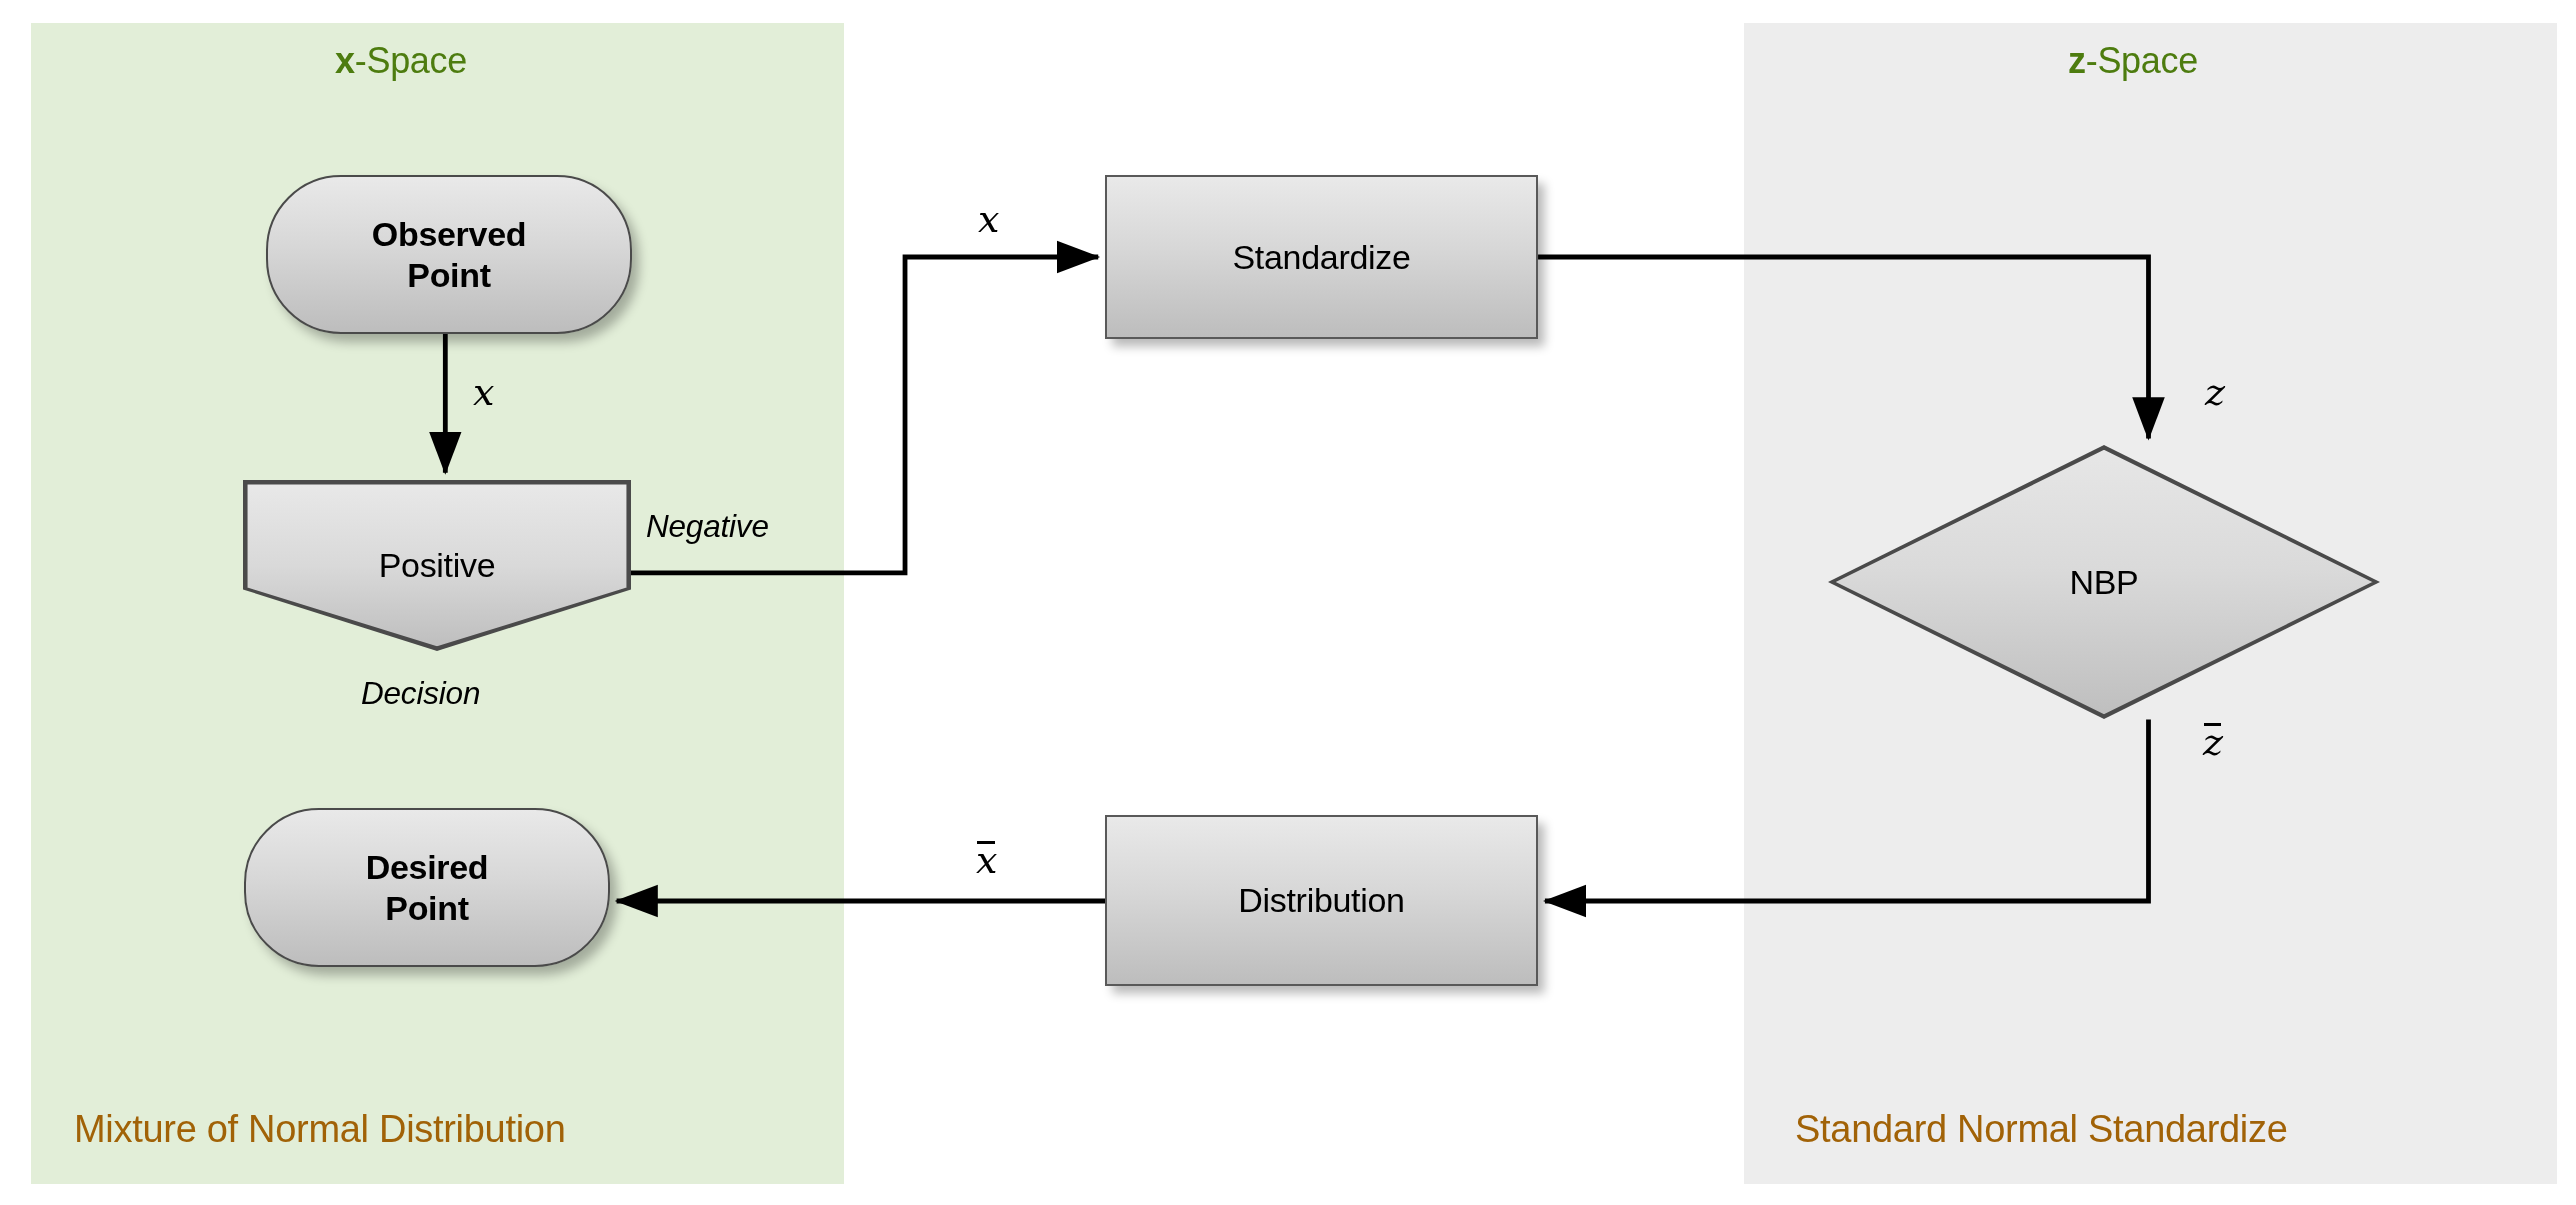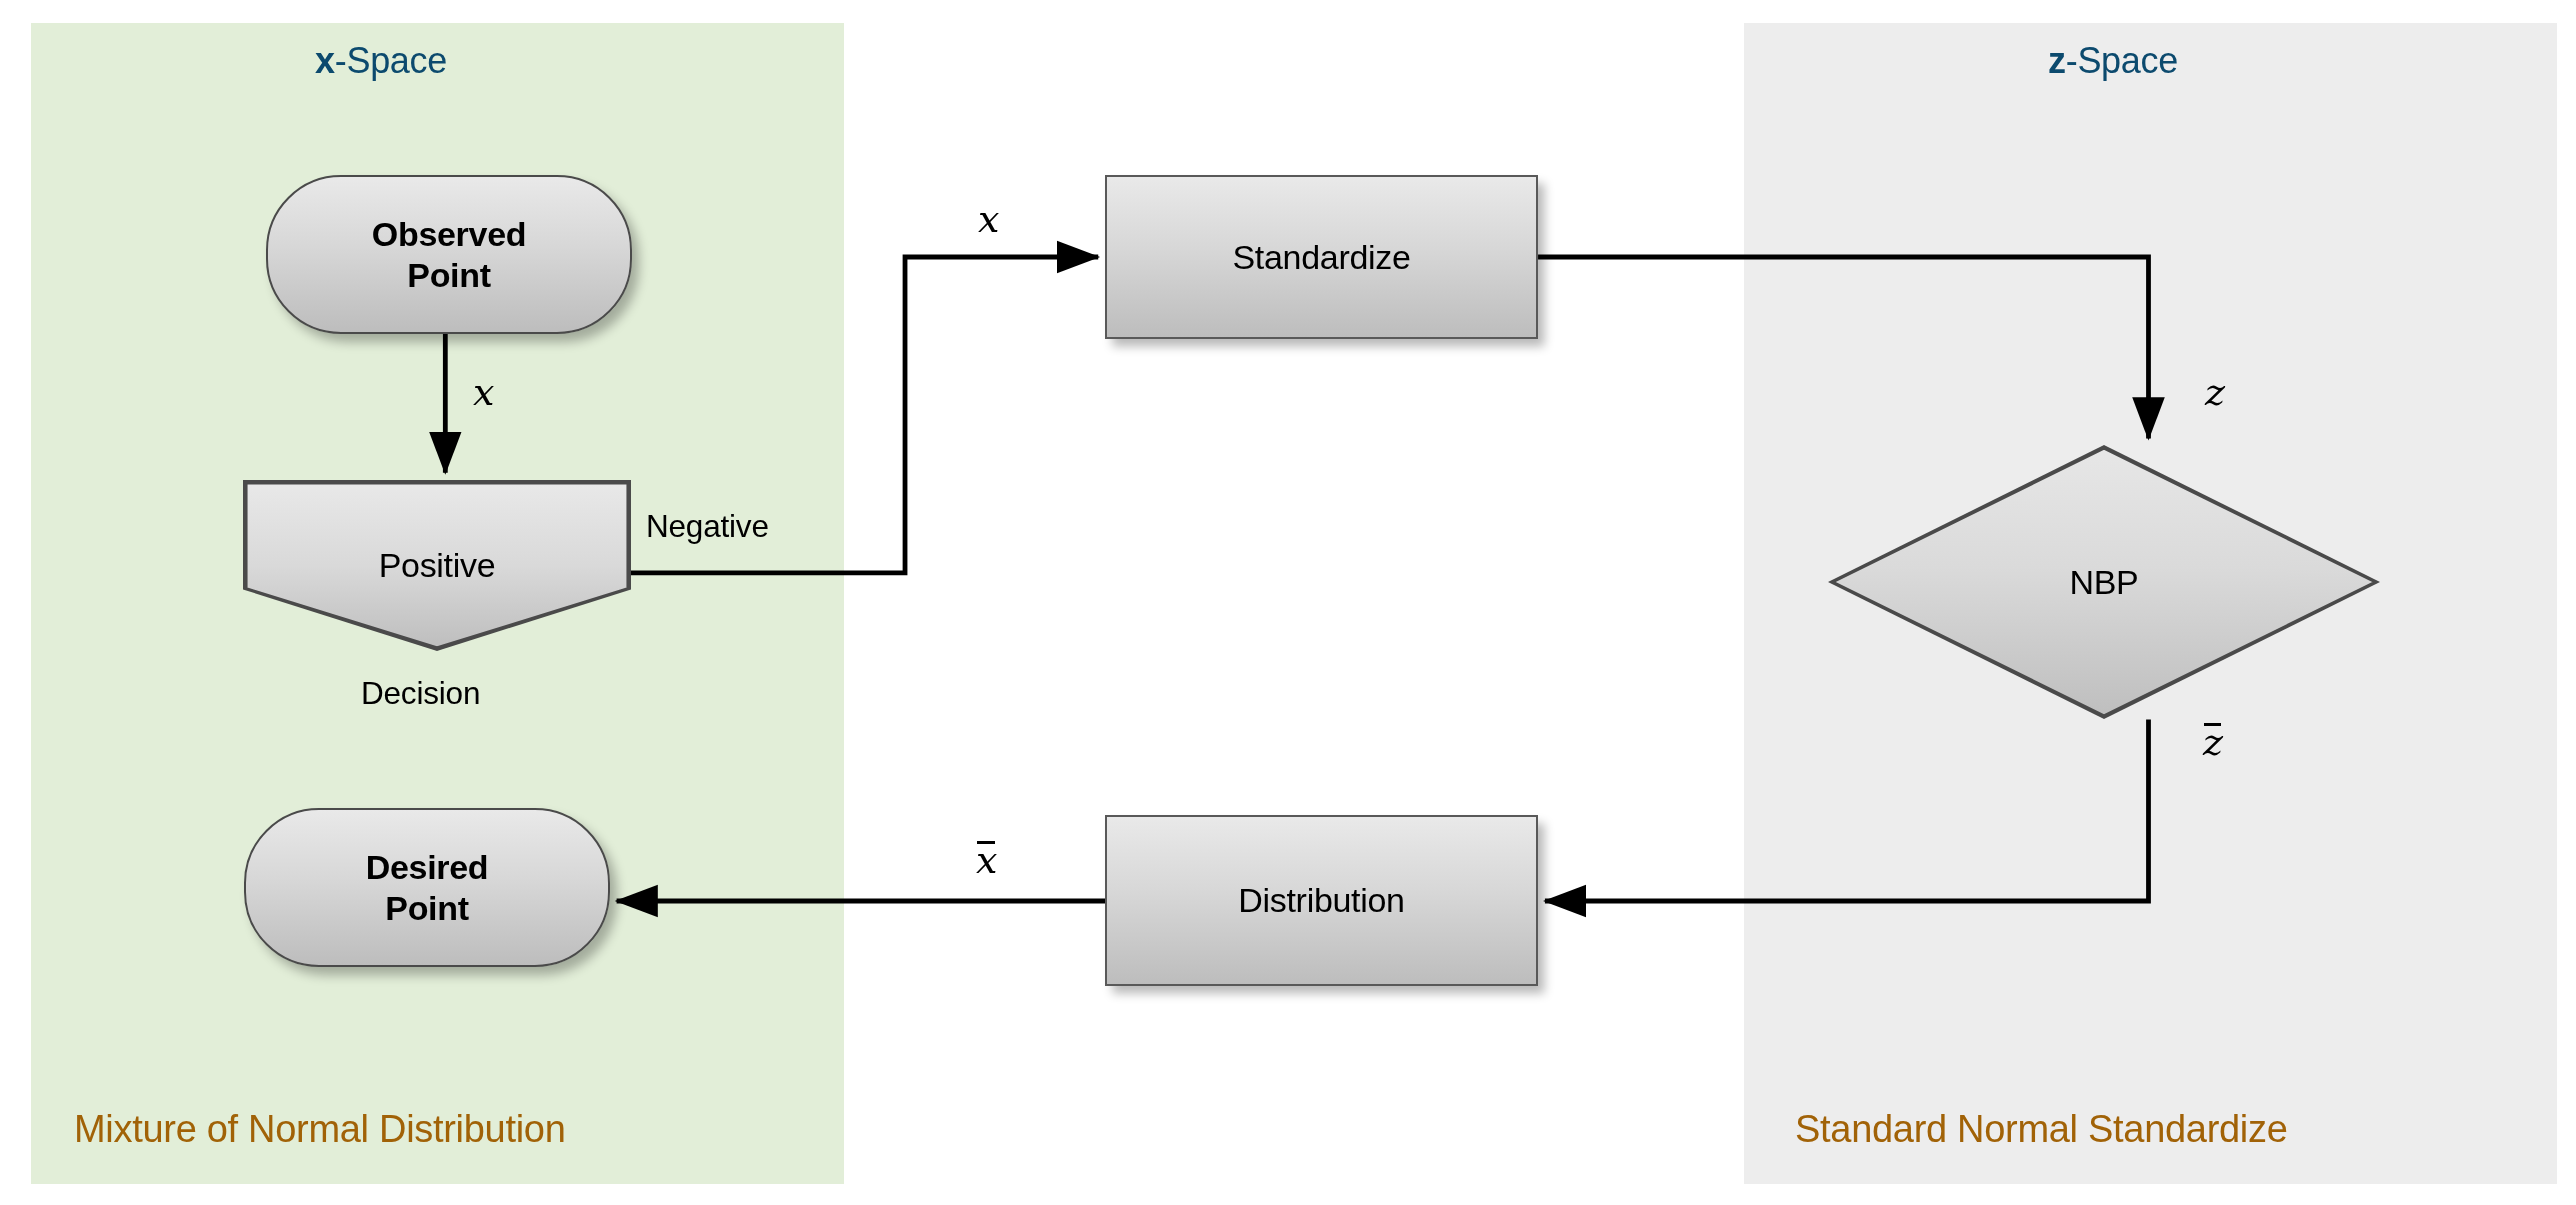--- a/index.html
+++ b/index.html
@@ -33,23 +33,24 @@
     left: 1744px;
     top: 22.6px;
     width: 813px;
     height: 1161px;
     background: #ededed;
   }
   
   .panel-title {
     position: absolute;
     font-size: 36px;
-    color: #0c4a6e;
+    color: #4d7c0f;
     white-space: nowrap;
     letter-spacing: -0.3px;
+    margin-left: 20px;
   }
   .panel-title .var {
     font-weight: bold;
   }
   #title-x { left: 315px; top: 40px; }
   #title-z { left: 2048px; top: 40px; }
 
   .panel-footer {
     position: absolute;
     font-size: 38px;
@@ -132,20 +133,21 @@
   #node-nbp       { left: 1828px; top: 445px;  width: 552px; height: 274px; }
   #node-reconstruct { left: 1105px; top: 815px; width: 433px; height: 171px; }
   #node-desired   { left: 244px;  top: 808px; width: 366px; height: 159px; }
 
   
   .edge-label {
     position: absolute;
     color: #000000;
     white-space: nowrap;
     z-index: 5;
+    font-style: italic;
   }
   .edge-label.plain { font-size: 31.5px; letter-spacing: -0.2px; }
   .edge-label.math {
     font-family: "DejaVu Serif", serif;
     font-style: italic;
     font-size: 38px;
   }
   .edge-label.math .bar-wrap {
     position: relative;
     display: inline-block;

